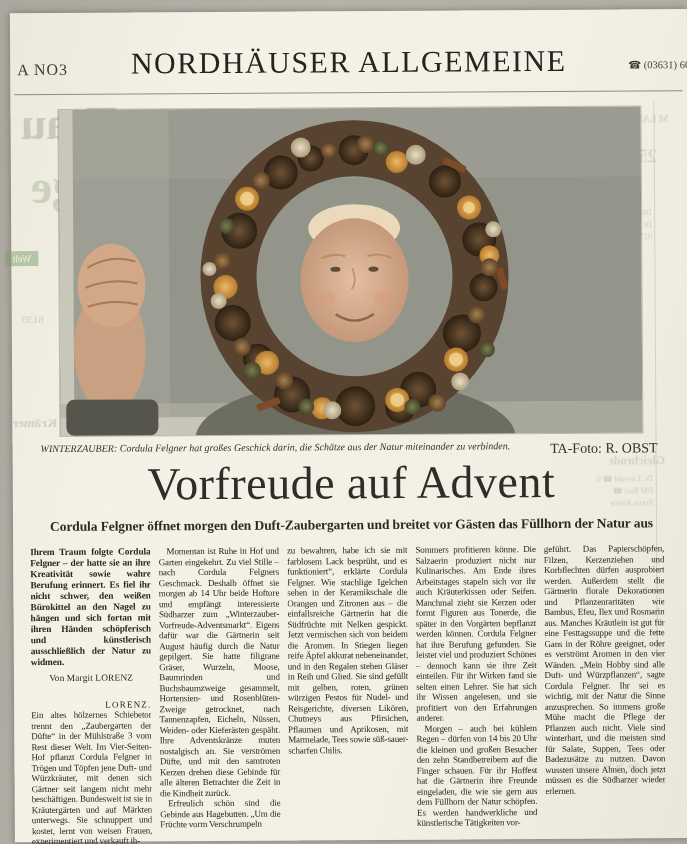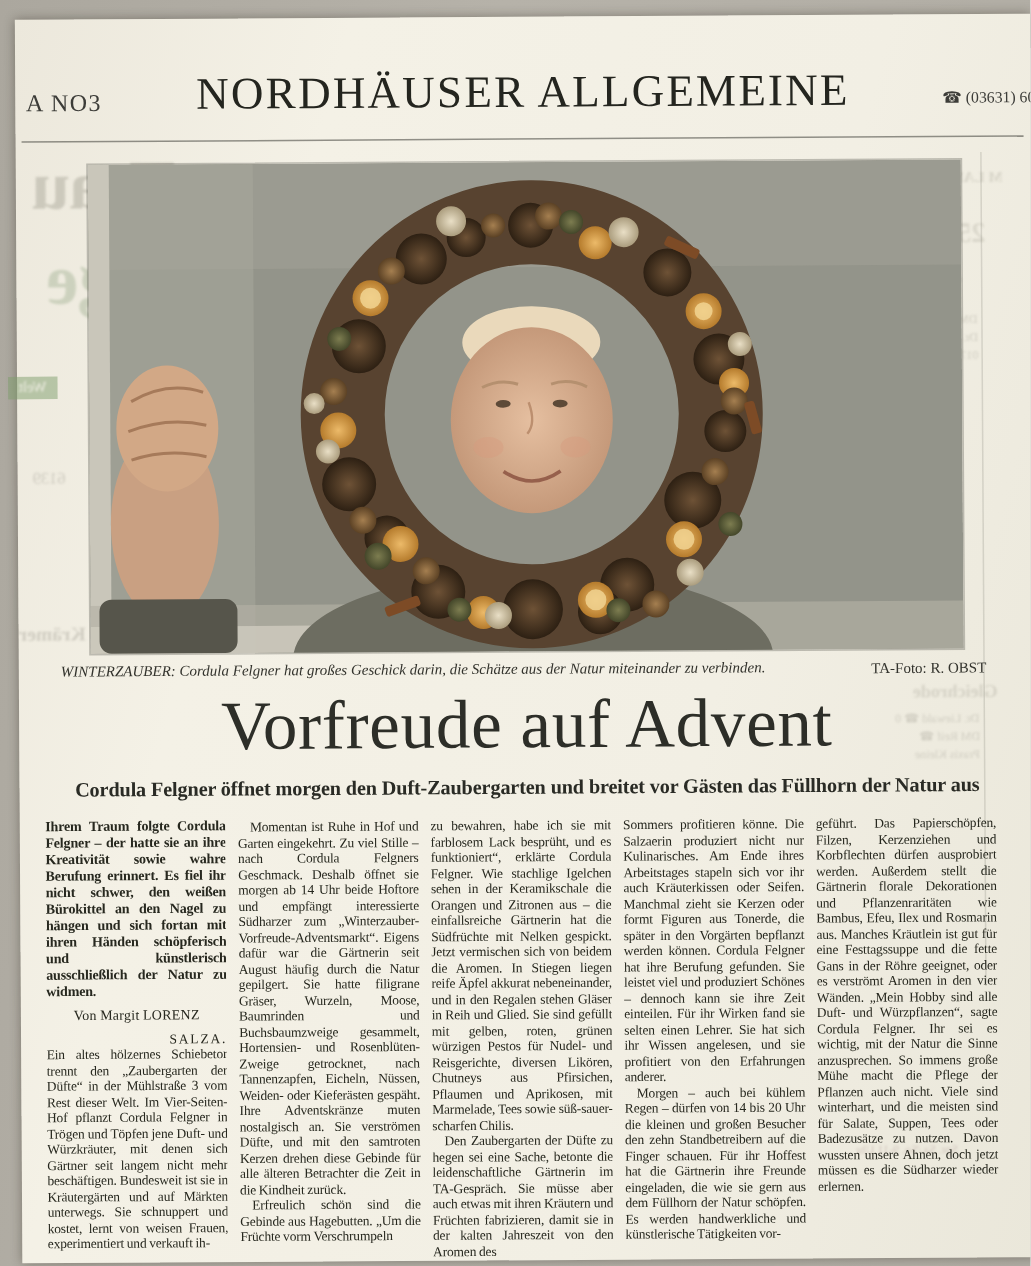--- a/index.html
+++ b/index.html
@@ -17,32 +17,32 @@
   
   .edition{position:absolute;left:7px;top:48px;font-size:16px;color:#3c3c38;letter-spacing:1px;}
   .masthead{position:absolute;left:0;right:0;top:34px;text-align:center;font-size:30px;color:#24251f;letter-spacing:1.5px;font-weight:500;}
   .phone{position:absolute;right:-3px;top:49px;font-size:10.5px;color:#3c3c38;white-space:nowrap;}
   .hrule{position:absolute;left:4px;right:5px;top:81px;height:1px;background:#4c4c46;opacity:.6;}
   .vrule{position:absolute;left:643px;top:92px;width:1px;height:556px;background:#6a6a60;opacity:.2;}
   
   .photo{position:absolute;left:48px;top:97px;width:582px;height:326px;outline:1px solid rgba(90,90,80,.35);}
   
   .caption{position:absolute;left:28px;top:430px;width:540px;font-style:italic;font-size:10px;color:#33332d;}
-  .credit{position:absolute;right:32px;top:431px;font-size:10px;color:#33332d;}
+  .credit{position:absolute;right:32px;top:431px;font-size:14px;color:#33332d;}
   
   .headline{position:absolute;left:0;right:0;top:447px;margin:0;text-align:center;font-size:46px;line-height:50px;font-weight:500;color:#2d2e28;letter-spacing:.5px;}
   .subhead{position:absolute;left:14px;right:14px;top:506px;text-align:center;font-size:13.5px;font-weight:700;color:#2a2b25;letter-spacing:-.1px;}
   
   .body{position:absolute;left:17px;top:534px;width:634px;height:306px;display:flex;gap:8px;color:#27281f;}
   .col{flex:1 1 0;overflow:hidden;font-size:9px;line-height:10.5px;text-align:justify;
        letter-spacing:-.12px;word-spacing:-.3px;hyphens:auto;-webkit-hyphens:auto;}
   .col p{margin:0;}
   .col p.ind{text-indent:8px;}
   .lead{font-weight:700;font-size:9.4px;line-height:11px;}
-  .byline{text-align:center;margin:5px 0 4px !important;font-size:9.3px;letter-spacing:.2px;}
+  .byline{text-align:center;margin:5px 0 16px !important;font-size:9.3px;letter-spacing:.2px;}
   .dateline{text-align:right;letter-spacing:1.2px;}
   
   .g{position:absolute;color:#b9b6aa;opacity:.55;white-space:nowrap;}
   .mir{transform:scaleX(-1);filter:blur(.7px);display:inline-block;}
   .g-trau{left:10px;top:84px;font-size:46px;font-weight:700;color:#c4c1b4;opacity:.8;}
   .g-ge{left:20px;top:146px;font-size:48px;font-weight:700;color:#a3b295;opacity:.45;}
   .g-welt{left:-6px;top:238px;font-size:10px;background:#7f9f6d;color:#f2f2ea;padding:2px 7px;opacity:.5;}
   .g-num{left:10px;top:300px;font-size:11px;opacity:.4;color:#9a978c;}
   .g-kraemer{left:0px;top:402px;font-size:13px;font-weight:700;color:#a09d92;opacity:.4;}
   .g-landkreis{left:592px;top:104px;font-size:10px;font-weight:700;color:#b2afa2;opacity:.4;}
@@ -225,30 +225,29 @@
   </div>
   <div class="credit">TA-Foto: R. OBST</div>
 
   <h1 class="headline">Vorfreude auf Advent</h1>
   <div class="subhead">Cordula Felgner öffnet morgen den Duft-Zaubergarten und breitet vor Gästen das Füllhorn der Natur aus</div>
 
   <div class="body">
     <div class="col">
       <p class="lead">Ihrem Traum folgte Cordula Felgner – der hatte sie an ihre Kreativität sowie wahre Berufung erinnert. Es fiel ihr nicht schwer, den weißen Bürokittel an den Nagel zu hängen und sich fortan mit ihren Händen schöpferisch und künstlerisch ausschließlich der Natur zu widmen.</p>
       <p class="byline">Von Margit LORENZ</p>
-      <p class="dateline">SALZA.</p>
+      <p class="dateline">LORENZ.</p>
       <p>Ein altes hölzernes Schiebetor trennt den „Zaubergarten der Düfte“ in der Mühlstraße 3 vom Rest dieser Welt. Im Vier-Seiten-Hof pflanzt Cordula Felgner in Trögen und Töpfen jene Duft- und Würzkräuter, mit denen sich Gärtner seit langem nicht mehr beschäftigen. Bundesweit ist sie in Kräutergärten und auf Märkten unterwegs. Sie schnuppert und kostet, lernt von weisen Frauen, experimentiert und verkauft ih-</p>
     </div>
     <div class="col">
       <p class="ind">Momentan ist Ruhe in Hof und Garten eingekehrt. Zu viel Stille – nach Cordula Felgners Geschmack. Deshalb öffnet sie morgen ab 14 Uhr beide Hoftore und empfängt interessierte Südharzer zum „Winterzauber-Vorfreude-Adventsmarkt“. Eigens dafür war die Gärtnerin seit August häufig durch die Natur gepilgert. Sie hatte filigrane Gräser, Wurzeln, Moose, Baumrinden und Buchsbaumzweige gesammelt, Hortensien- und Rosenblüten-Zweige getrocknet, nach Tannenzapfen, Eicheln, Nüssen, Weiden- oder Kieferästen gespäht. Ihre Adventskränze muten nostalgisch an. Sie verströmen Düfte, und mit den samtroten Kerzen drehen diese Gebinde für alle älteren Betrachter die Zeit in die Kindheit zurück.</p>
       <p class="ind">Erfreulich schön sind die Gebinde aus Hagebutten. „Um die Früchte vorm Verschrumpeln</p>
     </div>
     <div class="col">
       <p>zu bewahren, habe ich sie mit farblosem Lack besprüht, und es funktioniert“, erklärte Cordula Felgner. Wie stachlige Igelchen sehen in der Keramikschale die Orangen und Zitronen aus – die einfallsreiche Gärtnerin hat die Südfrüchte mit Nelken gespickt. Jetzt vermischen sich von beidem die Aromen. In Stiegen liegen reife Äpfel akkurat nebeneinander, und in den Regalen stehen Gläser in Reih und Glied. Sie sind gefüllt mit gelben, roten, grünen würzigen Pestos für Nudel- und Reisgerichte, diversen Likören, Chutneys aus Pfirsichen, Pflaumen und Aprikosen, mit Marmelade, Tees sowie süß-sauer-scharfen Chilis.</p>
-      <p class="ind">Den Zaubergarten der Düfte zu hegen sei eine Sache, betonte die leidenschaftliche Gärtnerin im TA-Gespräch. Sie müsse aber auch etwas mit ihren Kräutern und Früchten fabrizieren, damit sie in der kalten Jahreszeit von den Aromen des</p>
     </div>
     <div class="col">
       <p>Sommers profitieren könne. Die Salzaerin produziert nicht nur Kulinarisches. Am Ende ihres Arbeitstages stapeln sich vor ihr auch Kräuterkissen oder Seifen. Manchmal zieht sie Kerzen oder formt Figuren aus Tonerde, die später in den Vorgärten bepflanzt werden können. Cordula Felgner hat ihre Berufung gefunden. Sie leistet viel und produziert Schönes – dennoch kann sie ihre Zeit einteilen. Für ihr Wirken fand sie selten einen Lehrer. Sie hat sich ihr Wissen angelesen, und sie profitiert von den Erfahrungen anderer.</p>
       <p class="ind">Morgen – auch bei kühlem Regen – dürfen von 14 bis 20 Uhr die kleinen und großen Besucher den zehn Standbetreibern auf die Finger schauen. Für ihr Hoffest hat die Gärtnerin ihre Freunde eingeladen, die wie sie gern aus dem Füllhorn der Natur schöpfen. Es werden handwerkliche und künstlerische Tätigkeiten vor-</p>
     </div>
     <div class="col">
       <p>geführt. Das Papierschöpfen, Filzen, Kerzenziehen und Korbflechten dürfen ausprobiert werden. Außerdem stellt die Gärtnerin florale Dekorationen und Pflanzenraritäten wie Bambus, Efeu, Ilex und Rosmarin aus. Manches Kräutlein ist gut für eine Festtagssuppe und die fette Gans in der Röhre geeignet, oder es verströmt Aromen in den vier Wänden. „Mein Hobby sind alle Duft- und Würzpflanzen“, sagte Cordula Felgner. Ihr sei es wichtig, mit der Natur die Sinne anzusprechen. So immens große Mühe macht die Pflege der Pflanzen auch nicht. Viele sind winterhart, und die meisten sind für Salate, Suppen, Tees oder Badezusätze zu nutzen. Davon wussten unsere Ahnen, doch jetzt müssen es die Südharzer wieder erlernen.</p>
     </div>
   </div>
 

